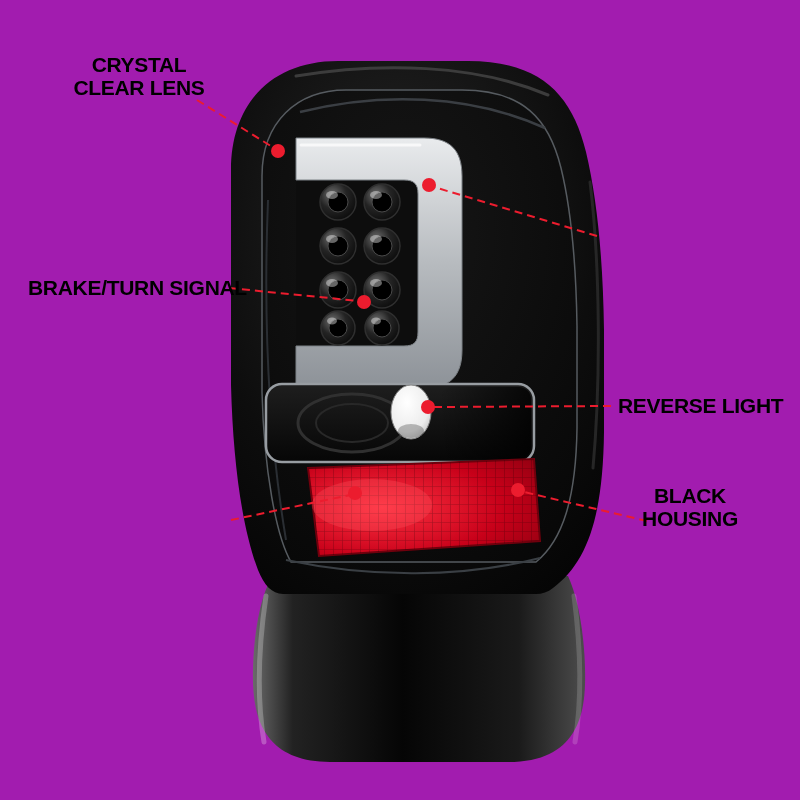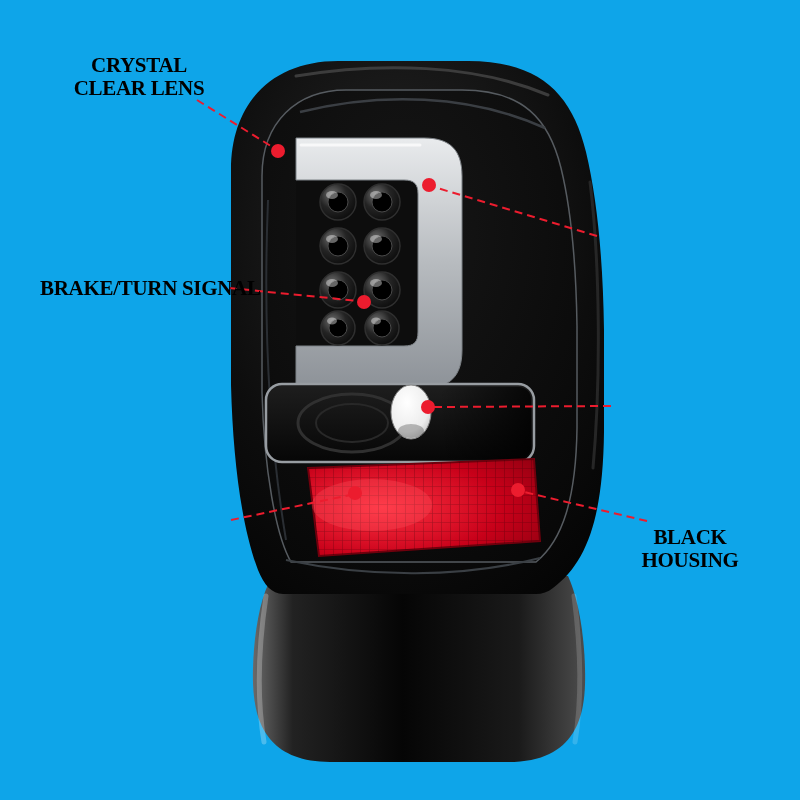--- a/index.html
+++ b/index.html
@@ -1,23 +1,23 @@
 <!DOCTYPE html>
 <html><head>
 <meta charset="utf-8">
 <style>
   html, body { margin: 0; padding: 0; }
   body { width: 800px; height: 800px; background: #ffffff; }
   .canvas {
     position: relative;
     width: 800px;
     height: 800px;
-    background: #0ea5e9;
+    background: #a21caf;
     overflow: hidden;
-    font-family: Liberation Serif, serif;
+    font-family: Liberation Sans, sans-serif;
   }
   .illustration {
     position: absolute;
     left: 0; top: 0;
     width: 800px; height: 800px;
   }
   .callout-label {
     position: absolute;
     font-weight: 700;
     font-size: 21px;
@@ -176,19 +176,20 @@
       <circle cx="428" cy="407" r="7" fill="#ec1c2e"></circle>
       <circle cx="355" cy="493" r="7" fill="#ec1c2e"></circle>
       <circle cx="518" cy="490" r="7" fill="#ec1c2e"></circle>
     </g>
   </svg>
 
   <div class="callout-label align-center" style="left:64px; top:54px; width:150px;">CRYSTAL
 CLEAR LENS</div>
 
 
-  <div class="callout-label" style="left:40px; top:277px;">BRAKE/TURN SIGNAL</div>
+  <div class="callout-label" style="left:28px; top:277px;">BRAKE/TURN SIGNAL</div>
+
+  <div class="callout-label" style="left:618px; top:395px;">REVERSE LIGHT</div>
 
 
-
-  <div class="callout-label align-center" style="left:622px; top:526px; width:136px;">BLACK
+  <div class="callout-label align-center" style="left:622px; top:485px; width:136px;">BLACK
 HOUSING</div>
 </div>
 
 </body></html>

